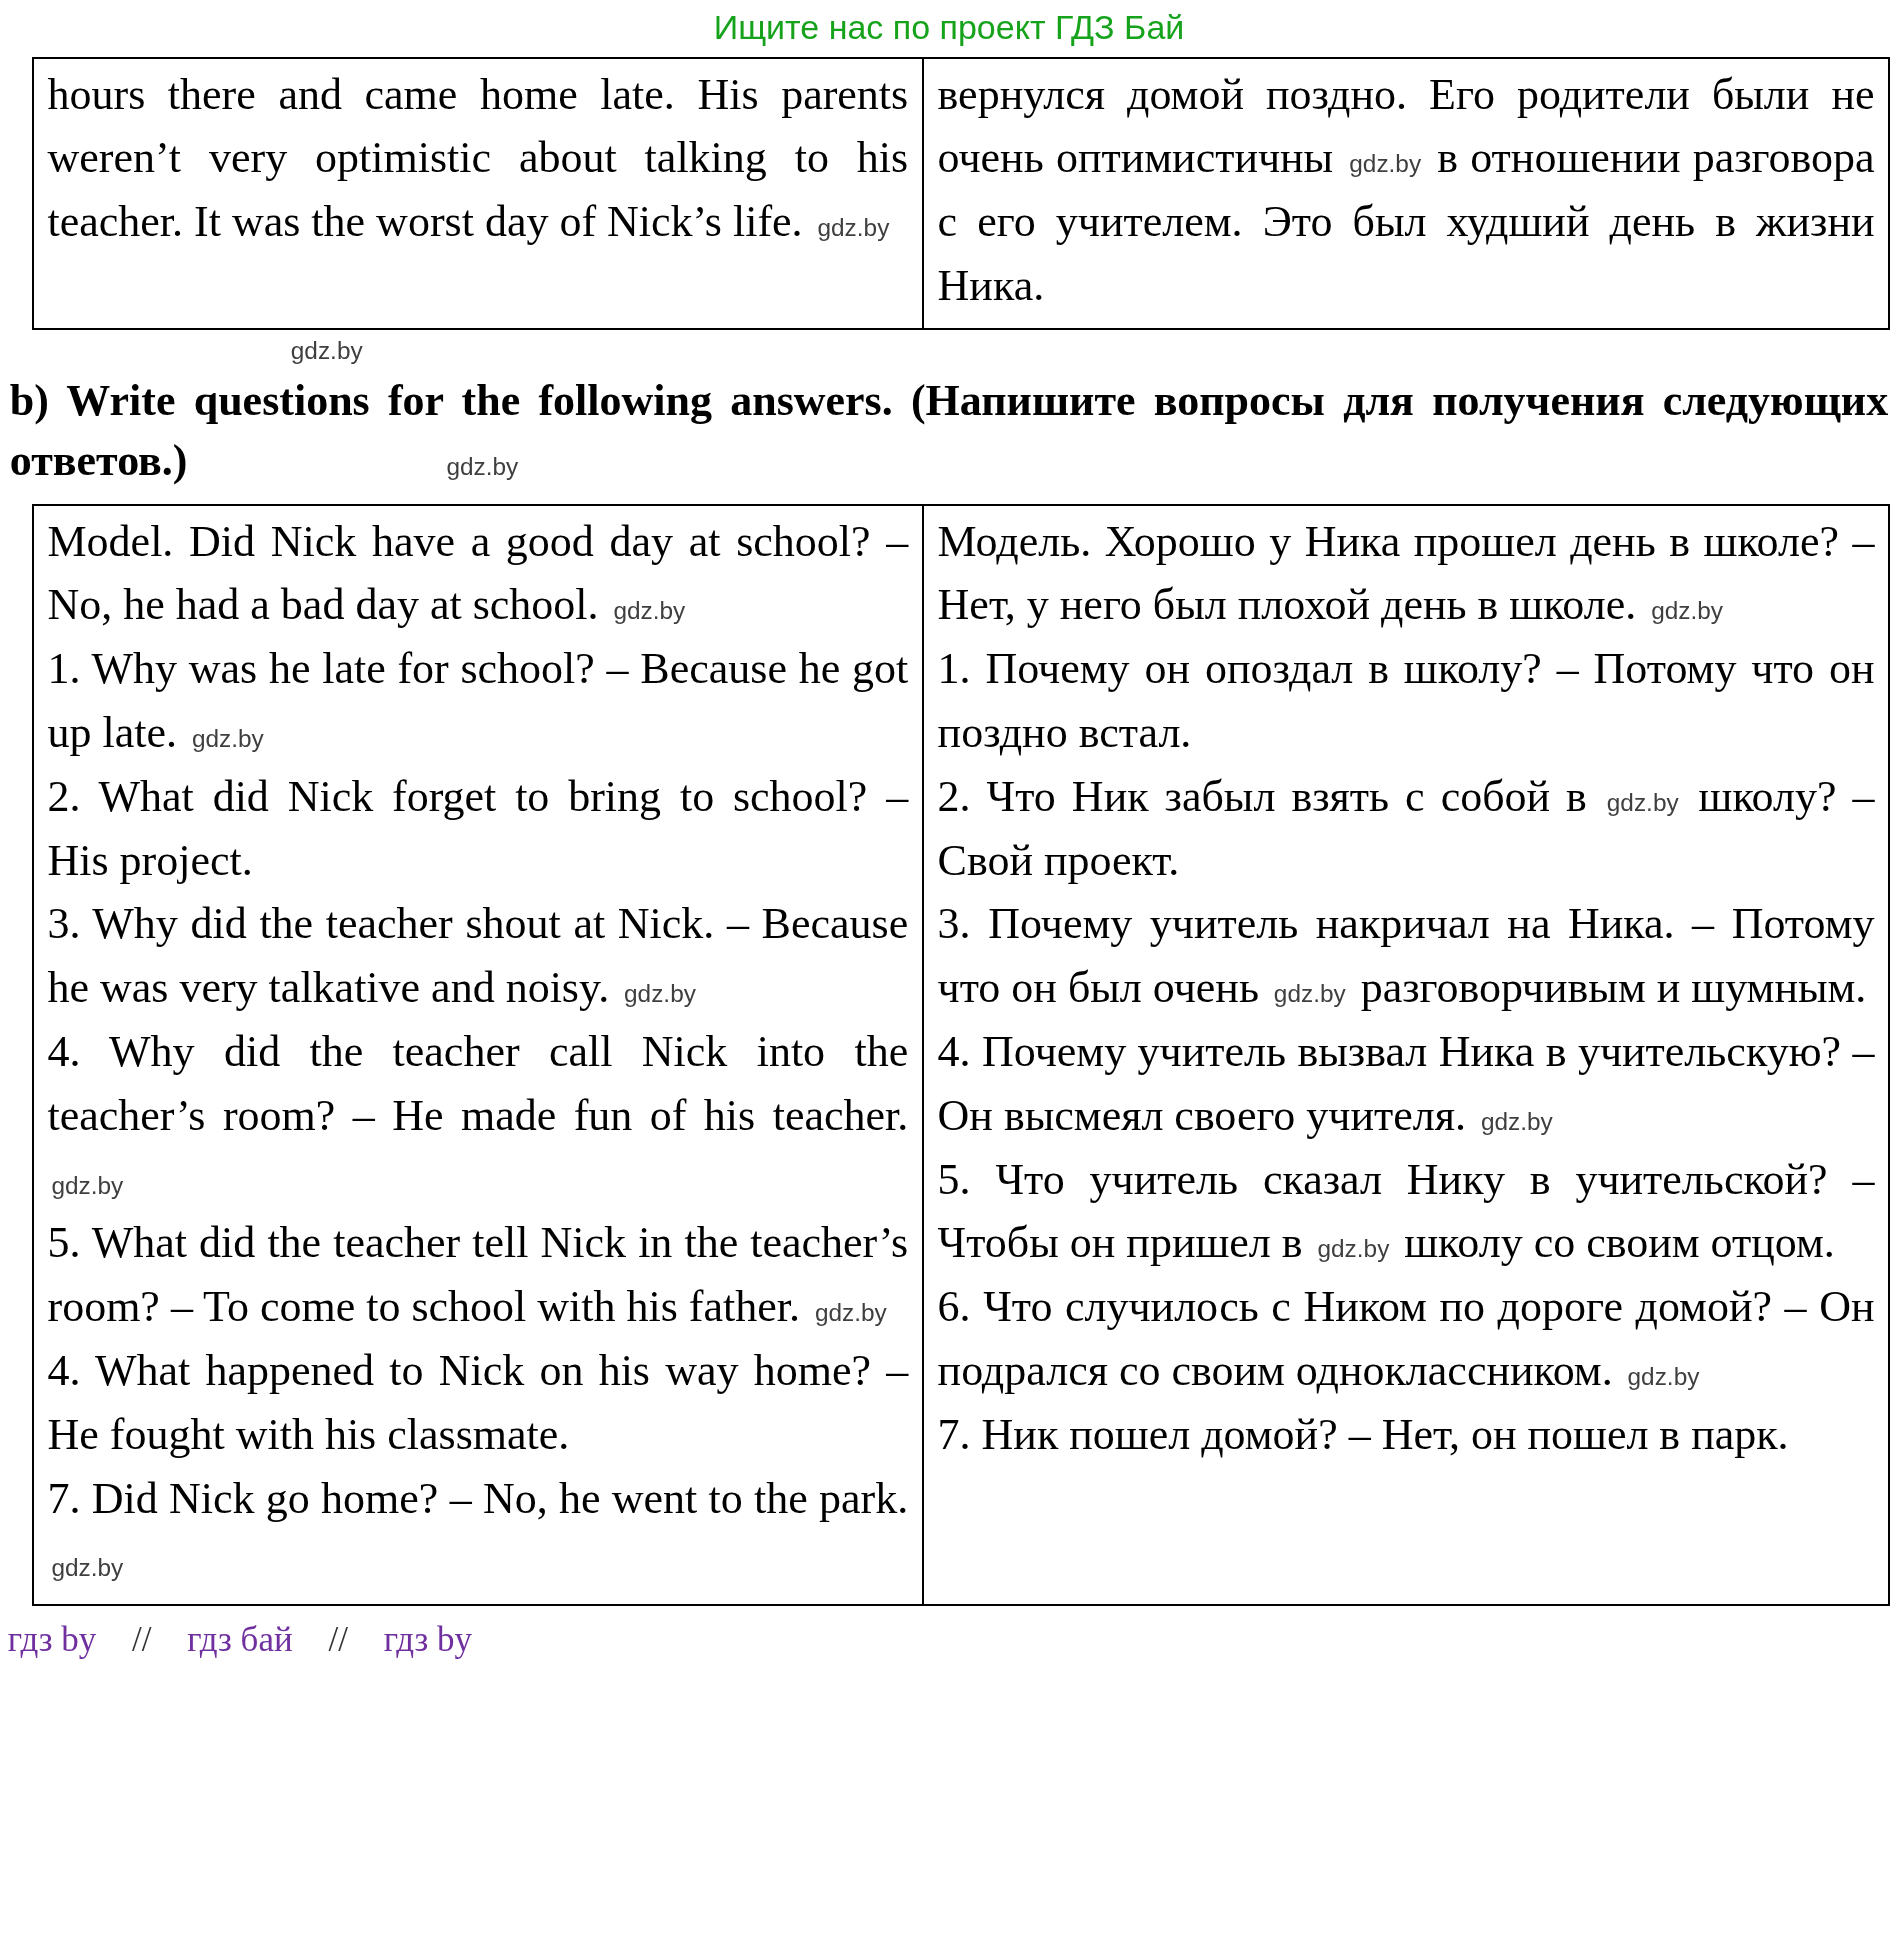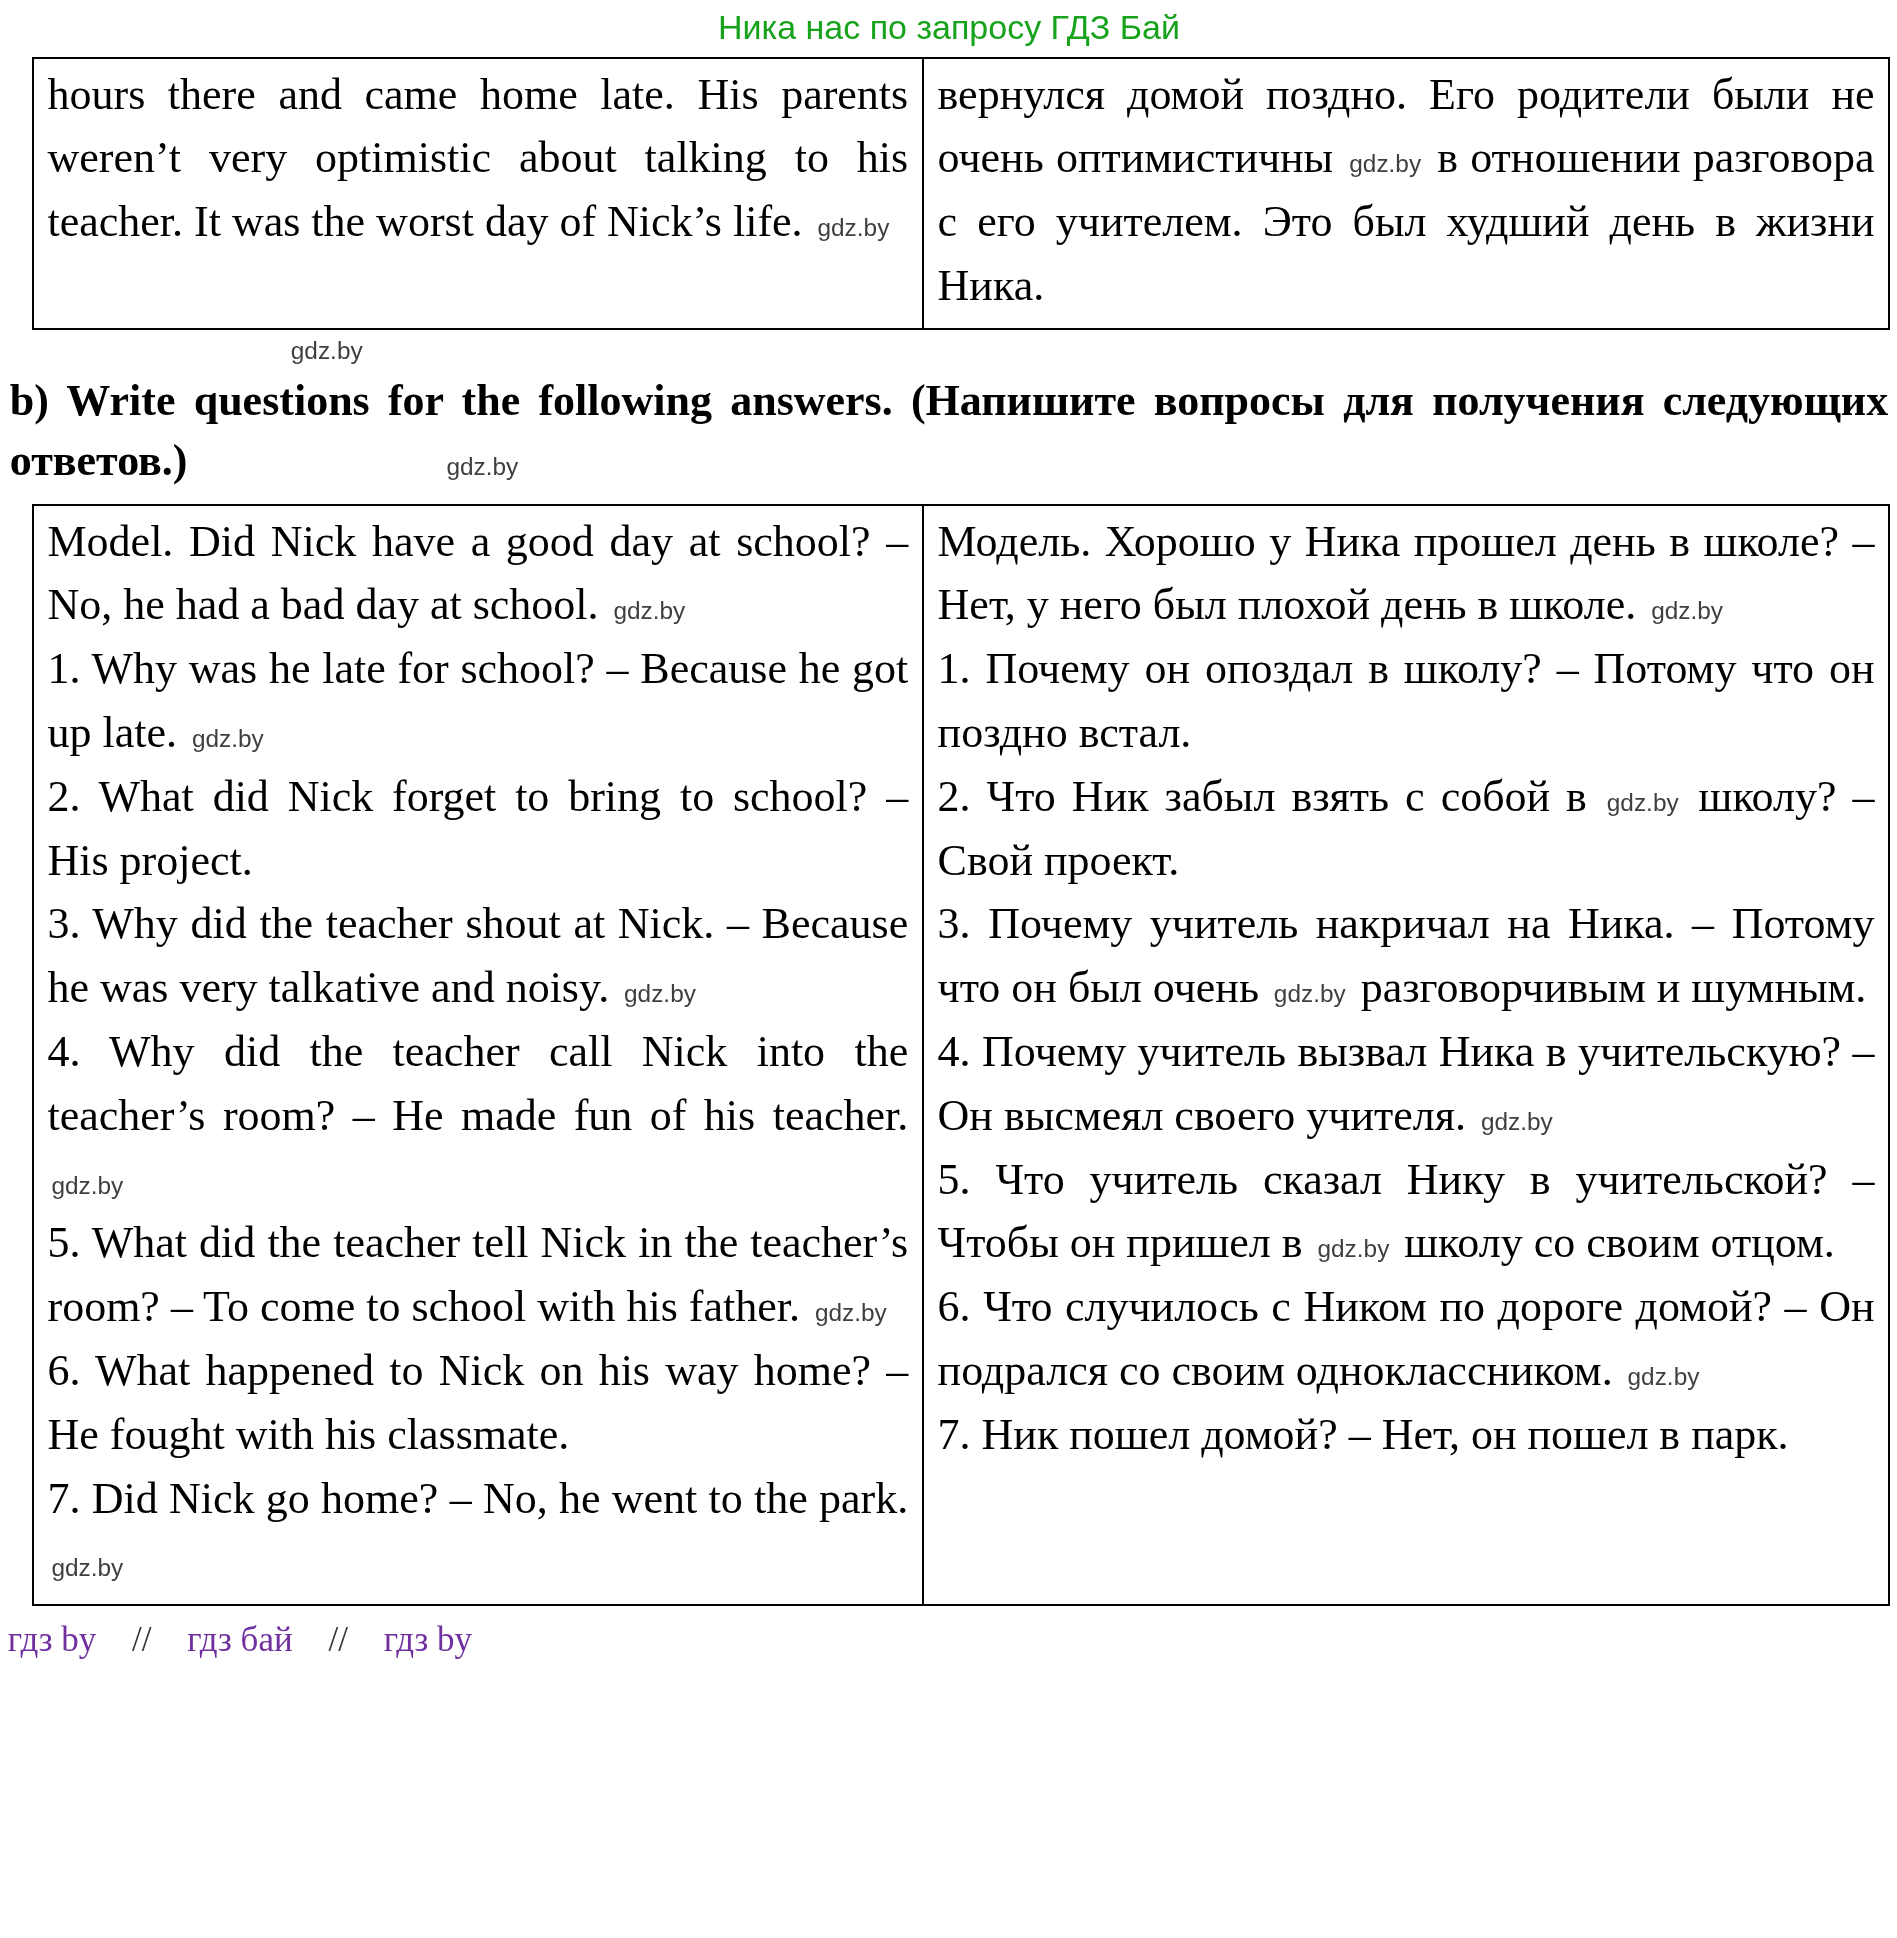--- a/index.html
+++ b/index.html
@@ -42,21 +42,21 @@
     margin:13.7px 0 5.9px 0;
     font-family:"Liberation Serif",serif;
   }
   .footer .sep{color:#333;margin:0 27px;}
 </style>
 </head>
 <body>
 
 <div class="page">
 
-  <div class="promo">Ника нас по запросу ГДЗ Бай</div>
+  <div class="promo">Ищите нас по проект ГДЗ Бай</div>
 
   <div class="tbl">
     <div class="cell en">
       <p>hours there and came home late. His parents weren’t very optimistic about talking to his teacher. It was the worst day of Nick’s life. <span class="wm">gdz.by</span></p>
     </div>
     <div class="cell ru">
       <p>вернулся домой поздно. Его родители были не очень оптимистичны <span class="wm">gdz.by</span> в отношении разговора с его учителем. Это был худший день в жизни Ника.</p>
     </div>
   </div>
 
@@ -65,21 +65,21 @@
   <h2 class="heading">b) Write questions for the following answers. (Напишите вопросы для получения следующих ответов.) <span class="wm">gdz.by</span></h2>
 
   <div class="tbl qa">
     <div class="cell en">
       <p>Model. Did Nick have a good day at school? – No, he had a bad day at school. <span class="wm">gdz.by</span></p>
       <p>1. Why was he late for school? – Because he got up late. <span class="wm">gdz.by</span></p>
       <p>2. What did Nick forget to bring to school? – His project.</p>
       <p>3. Why did the teacher shout at Nick. – Because he was very talkative and noisy. <span class="wm">gdz.by</span></p>
       <p>4. Why did the teacher call Nick into the teacher’s room? – He made fun of his teacher. <span class="wm">gdz.by</span></p>
       <p>5. What did the teacher tell Nick in the teacher’s room? – To come to school with his father. <span class="wm">gdz.by</span></p>
-      <p>6. What happened to Nick on his way home? – He fought with his classmate.</p>
+      <p>4. What happened to Nick on his way home? – He fought with his classmate.</p>
       <p>7. Did Nick go home? – No, he went to the park. <span class="wm">gdz.by</span></p>
     </div>
     <div class="cell ru">
       <p>Модель. Хорошо у Ника прошел день в школе? – Нет, у него был плохой день в школе. <span class="wm">gdz.by</span></p>
       <p>1. Почему он опоздал в школу? – Потому что он поздно встал.</p>
       <p>2. Что Ник забыл взять с собой в <span class="wm">gdz.by</span> школу? – Свой проект.</p>
       <p>3. Почему учитель накричал на Ника. – Потому что он был очень <span class="wm">gdz.by</span> разговорчивым и шумным.</p>
       <p>4. Почему учитель вызвал Ника в учительскую? – Он высмеял своего учителя. <span class="wm">gdz.by</span></p>
       <p>5. Что учитель сказал Нику в учительской? – Чтобы он пришел в <span class="wm">gdz.by</span> школу со своим отцом.</p>
       <p>6. Что случилось с Ником по дороге домой? – Он подрался со своим одноклассником. <span class="wm">gdz.by</span></p>

